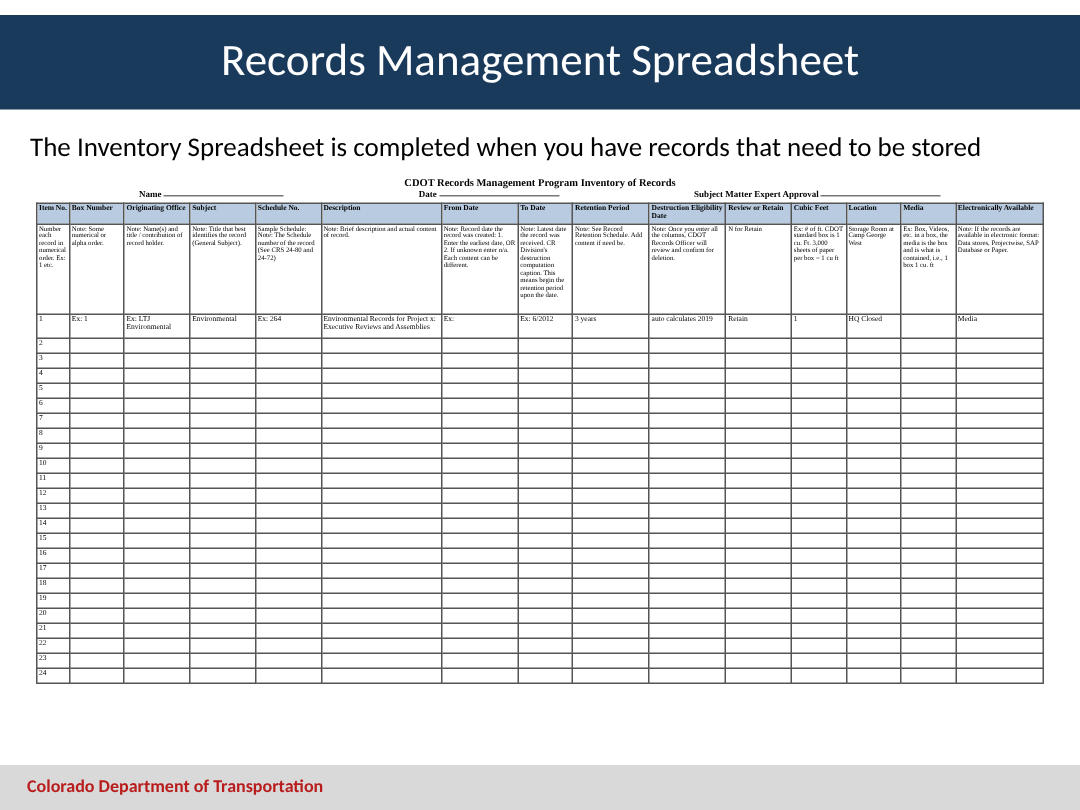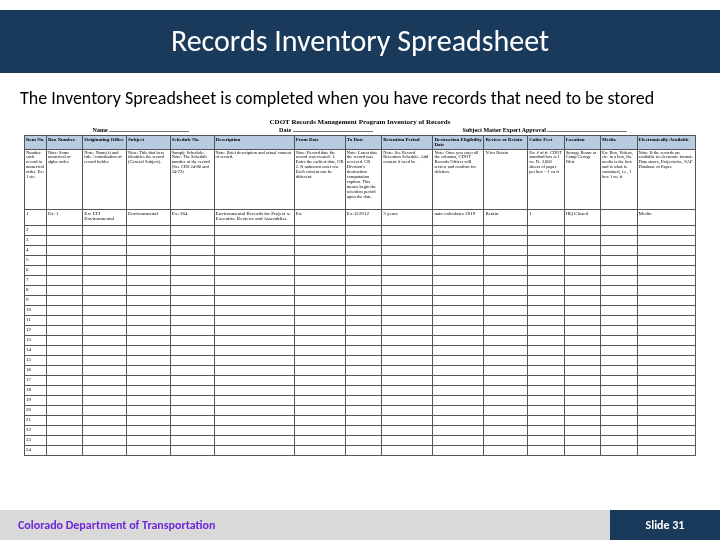--- a/index.html
+++ b/index.html
@@ -92,40 +92,40 @@
     position: absolute;
     left: 0; bottom: 0;
     width: 100%;
     height: 30px;
     display: flex;
     font-size: 12px;
     font-weight: 700;
   }
   .footer-left {
     background: #d9d9d9;
-    color: #6d28d9;
+    color: #b91c1c;
     flex: 1;
     display: flex;
     align-items: center;
     padding-left: 18px;
   }
   .footer-right {
     background: #1a3a5c;
     color: #fff;
     width: 110px;
     display: flex;
     align-items: center;
     justify-content: center;
   }
 </style>
 </head>
 <body>
 
 <div class="header-bar">
-  <h1>Records Inventory Spreadsheet</h1>
+  <h1>Records Management Spreadsheet</h1>
 </div>
 
 <p class="body-text">The Inventory Spreadsheet is completed when you have records that need to be stored</p>
 
 <div class="sheet-wrap">
   <div class="sheet-title">CDOT Records Management Program Inventory of Records</div>
   <div class="sheet-meta">
     <div><b>Name</b> <span></span></div>
     <div><b>Date</b> <span></span></div>
     <div><b>Subject Matter Expert Approval</b> <span></span></div>
@@ -592,14 +592,13 @@
           <td></td>
           <td></td>
           <td></td>
         </tr>
       </tbody>
   </table>
 </div>
 
 <div class="footer">
   <div class="footer-left">Colorado Department of Transportation</div>
-  <div class="footer-right">Slide 31</div>
 </div>
 
 </body></html>

